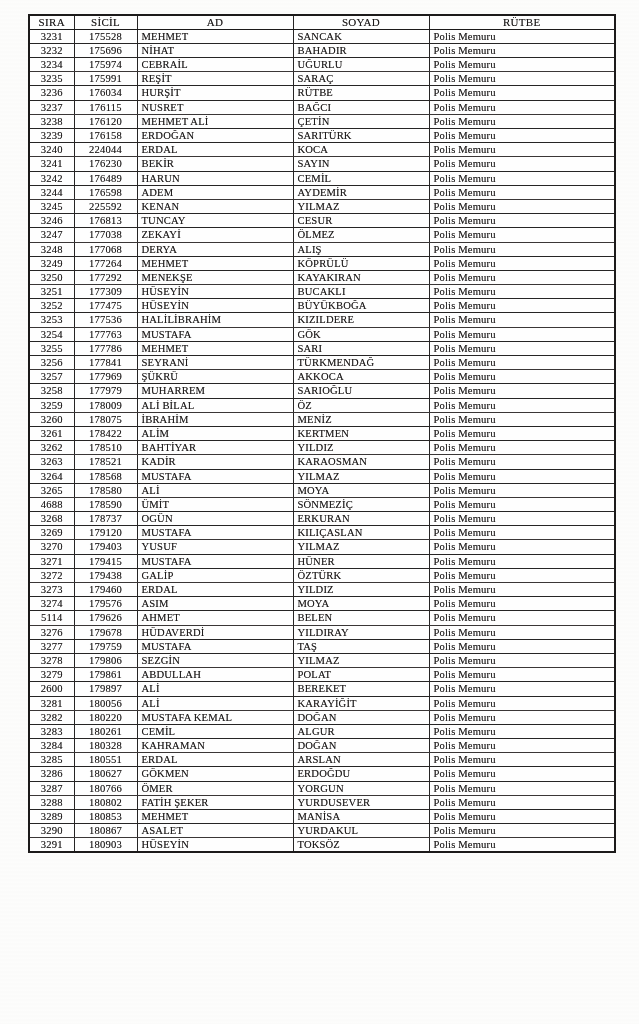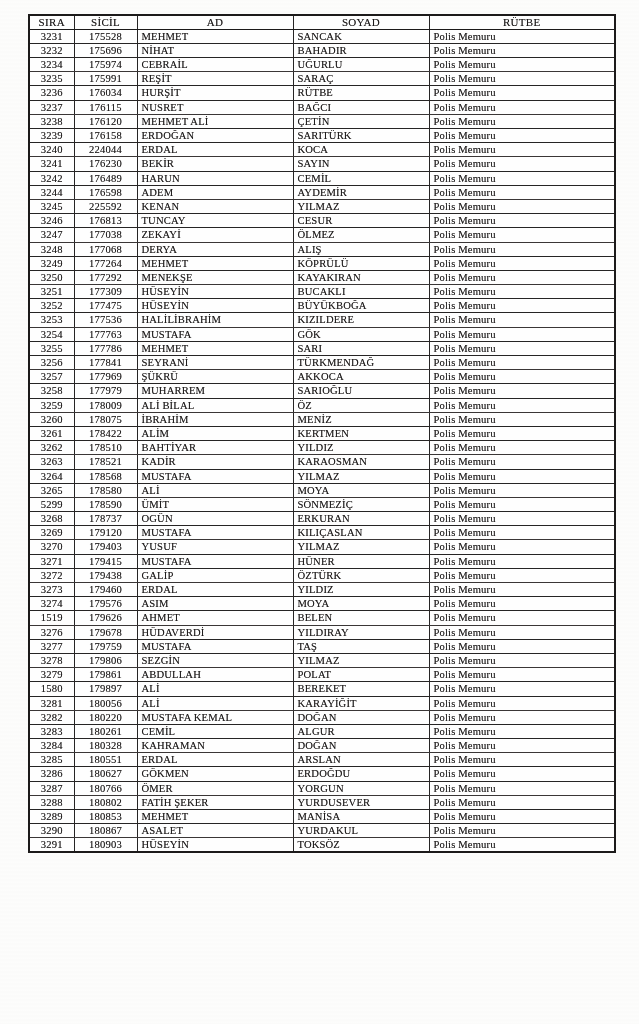--- a/index.html
+++ b/index.html
@@ -303,21 +303,21 @@
           <td class="t">Polis Memuru</td>
         </tr>
         <tr>
           <td class="n">3265</td>
           <td class="n">178580</td>
           <td class="t">ALİ</td>
           <td class="t">MOYA</td>
           <td class="t">Polis Memuru</td>
         </tr>
         <tr>
-          <td class="n">5299</td>
+          <td class="n">4688</td>
           <td class="n">178590</td>
           <td class="t">ÜMİT</td>
           <td class="t">SÖNMEZİÇ</td>
           <td class="t">Polis Memuru</td>
         </tr>
         <tr>
           <td class="n">3268</td>
           <td class="n">178737</td>
           <td class="t">OGÜN</td>
           <td class="t">ERKURAN</td>
@@ -359,21 +359,21 @@
           <td class="t">Polis Memuru</td>
         </tr>
         <tr>
           <td class="n">3274</td>
           <td class="n">179576</td>
           <td class="t">ASIM</td>
           <td class="t">MOYA</td>
           <td class="t">Polis Memuru</td>
         </tr>
         <tr>
-          <td class="n">1519</td>
+          <td class="n">5114</td>
           <td class="n">179626</td>
           <td class="t">AHMET</td>
           <td class="t">BELEN</td>
           <td class="t">Polis Memuru</td>
         </tr>
         <tr>
           <td class="n">3276</td>
           <td class="n">179678</td>
           <td class="t">HÜDAVERDİ</td>
           <td class="t">YILDIRAY</td>
@@ -394,21 +394,21 @@
           <td class="t">Polis Memuru</td>
         </tr>
         <tr>
           <td class="n">3279</td>
           <td class="n">179861</td>
           <td class="t">ABDULLAH</td>
           <td class="t">POLAT</td>
           <td class="t">Polis Memuru</td>
         </tr>
         <tr>
-          <td class="n">1580</td>
+          <td class="n">2600</td>
           <td class="n">179897</td>
           <td class="t">ALİ</td>
           <td class="t">BEREKET</td>
           <td class="t">Polis Memuru</td>
         </tr>
         <tr>
           <td class="n">3281</td>
           <td class="n">180056</td>
           <td class="t">ALİ</td>
           <td class="t">KARAYİĞİT</td>

